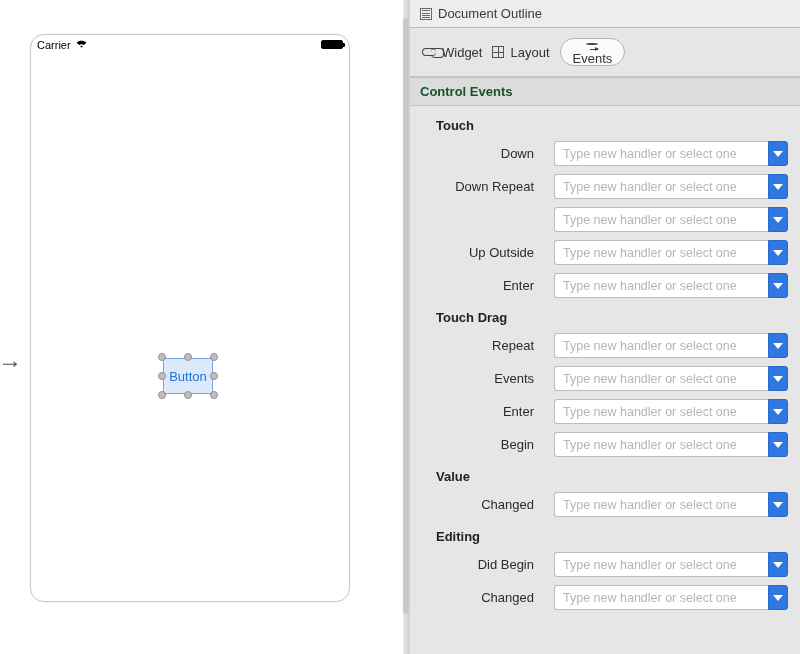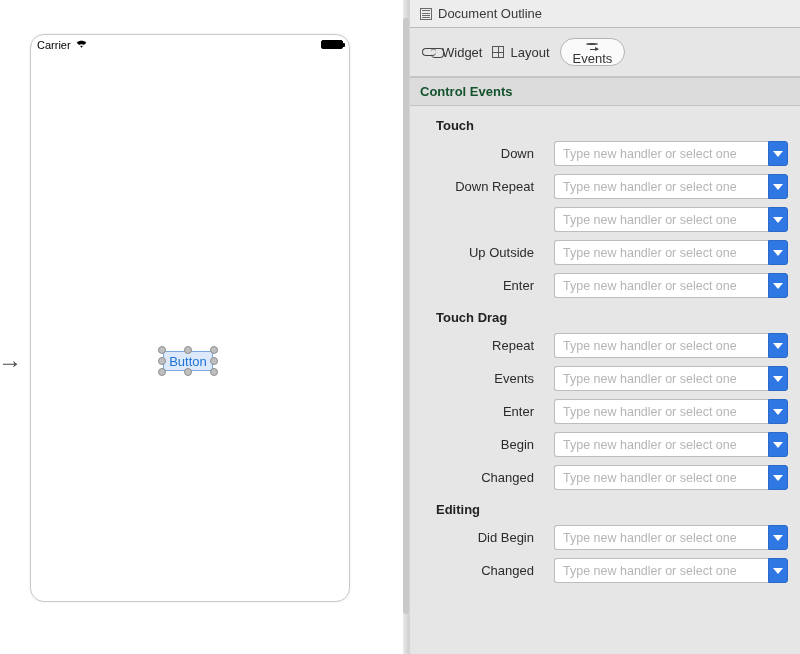--- a/index.html
+++ b/index.html
@@ -10,21 +10,21 @@
   .left { width: 400px; position: relative; background: #fff; }
   .arrow-in { position: absolute; left: -2px; top: 346px; font-size: 24px; color: #4a4a4a; }
   .device { position: absolute; left: 30px; top: 34px; width: 320px; height: 568px; border: 1px solid #c9c9c9; border-radius: 14px; background: #fff; box-shadow: 0 0 3px rgba(0,0,0,0.08); }
   .status-bar { display: flex; justify-content: space-between; align-items: center; height: 18px; padding: 1px 6px 0 6px; font-size: 11px; font-weight: 500; color: #000; }
   .status-left { display: flex; align-items: center; gap: 4px; }
   .battery { width: 22px; height: 9px; border: 1.2px solid #000; border-radius: 2px; position: relative; background: #000; }
   .battery::after { content:""; position:absolute; right:-3px; top:2px; width:2px; height:4px; background:#000; border-radius: 0 1px 1px 0;}
   .canvas-content { position: relative; width:100%; height: calc(100% - 36px); }
 
   
-  .sel-wrap { position:absolute; left:132px; top:298px; width:50px; height:20px; }
+  .sel-wrap { position:absolute; left:132px; top:305px; width:50px; height:36px; }
   .sel-btn { width:100%; height:100%; border:1px solid #7aa9e2; background:#dbe9fb; color:#1f72d6; font-size:13px; display:flex; align-items:center; justify-content:center; border-radius:2px; cursor:move;}
   .handle { position:absolute; width:8px; height:8px; background:#bfbfbf; border:1px solid #8f8f8f; border-radius:50%; }
   .h-nw{left:-5px;top:-5px}.h-n{left:50%;top:-5px;margin-left:-4px}.h-ne{right:-5px;top:-5px}
   .h-w{left:-5px;top:50%;margin-top:-4px}.h-e{right:-5px;top:50%;margin-top:-4px}
   .h-sw{left:-5px;bottom:-5px}.h-s{left:50%;bottom:-5px;margin-left:-4px}.h-se{right:-5px;bottom:-5px}
 
   
   .divider { width: 10px; background: linear-gradient(to right, #fff 0, #fff 3px, #eaeaea 3px, #d3d3d3 8px, #d3d3d3 10px); position:relative; }
   .divider-track { position:absolute; right:1px; top:18px; bottom:40px; width:6px; background:#c9c9c9; border-radius:3px; }
 
@@ -238,20 +238,21 @@
           <div class="combo">
             <input placeholder="Type new handler or select one" style="">
             <div class="caret">
               <svg width="10" height="6" viewBox="0 0 10 6">
                 <path d="M0 0l5 6 5-6z"></path>
               </svg>
             </div>
           </div>
         </div>
 
+      <div class="group-title">Value</div>
       <div class="row">
           <div class="lab">Changed</div>
           <div class="combo">
             <input placeholder="Type new handler or select one" style="">
             <div class="caret">
               <svg width="10" height="6" viewBox="0 0 10 6">
                 <path d="M0 0l5 6 5-6z"></path>
               </svg>
             </div>
           </div>

